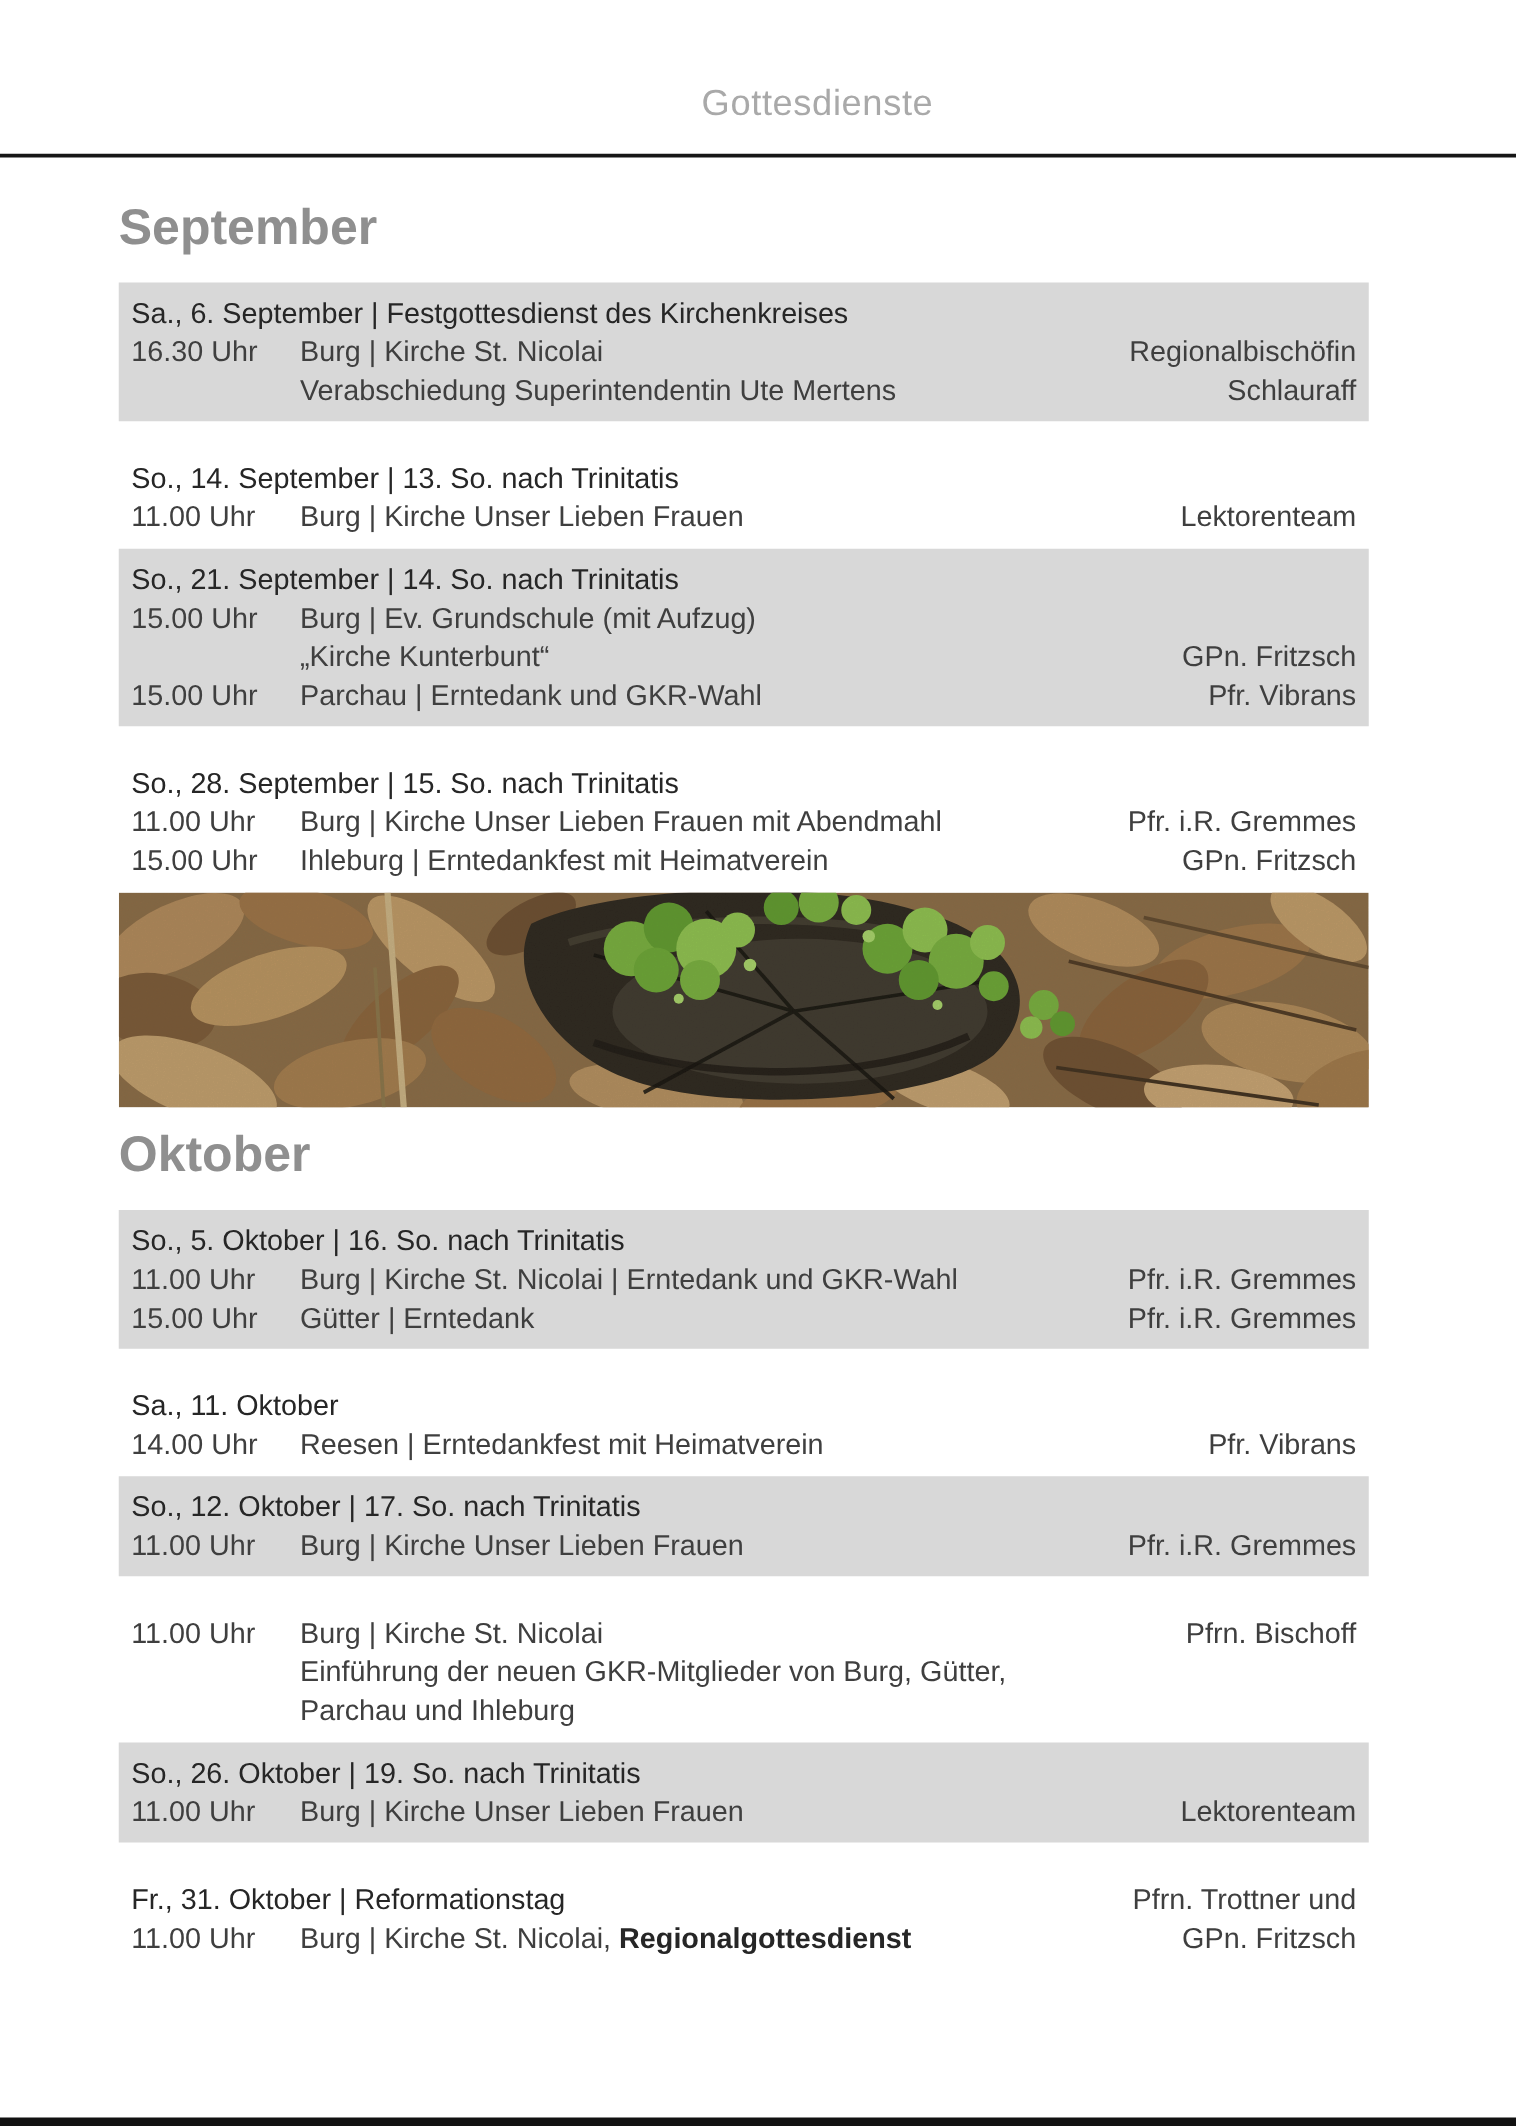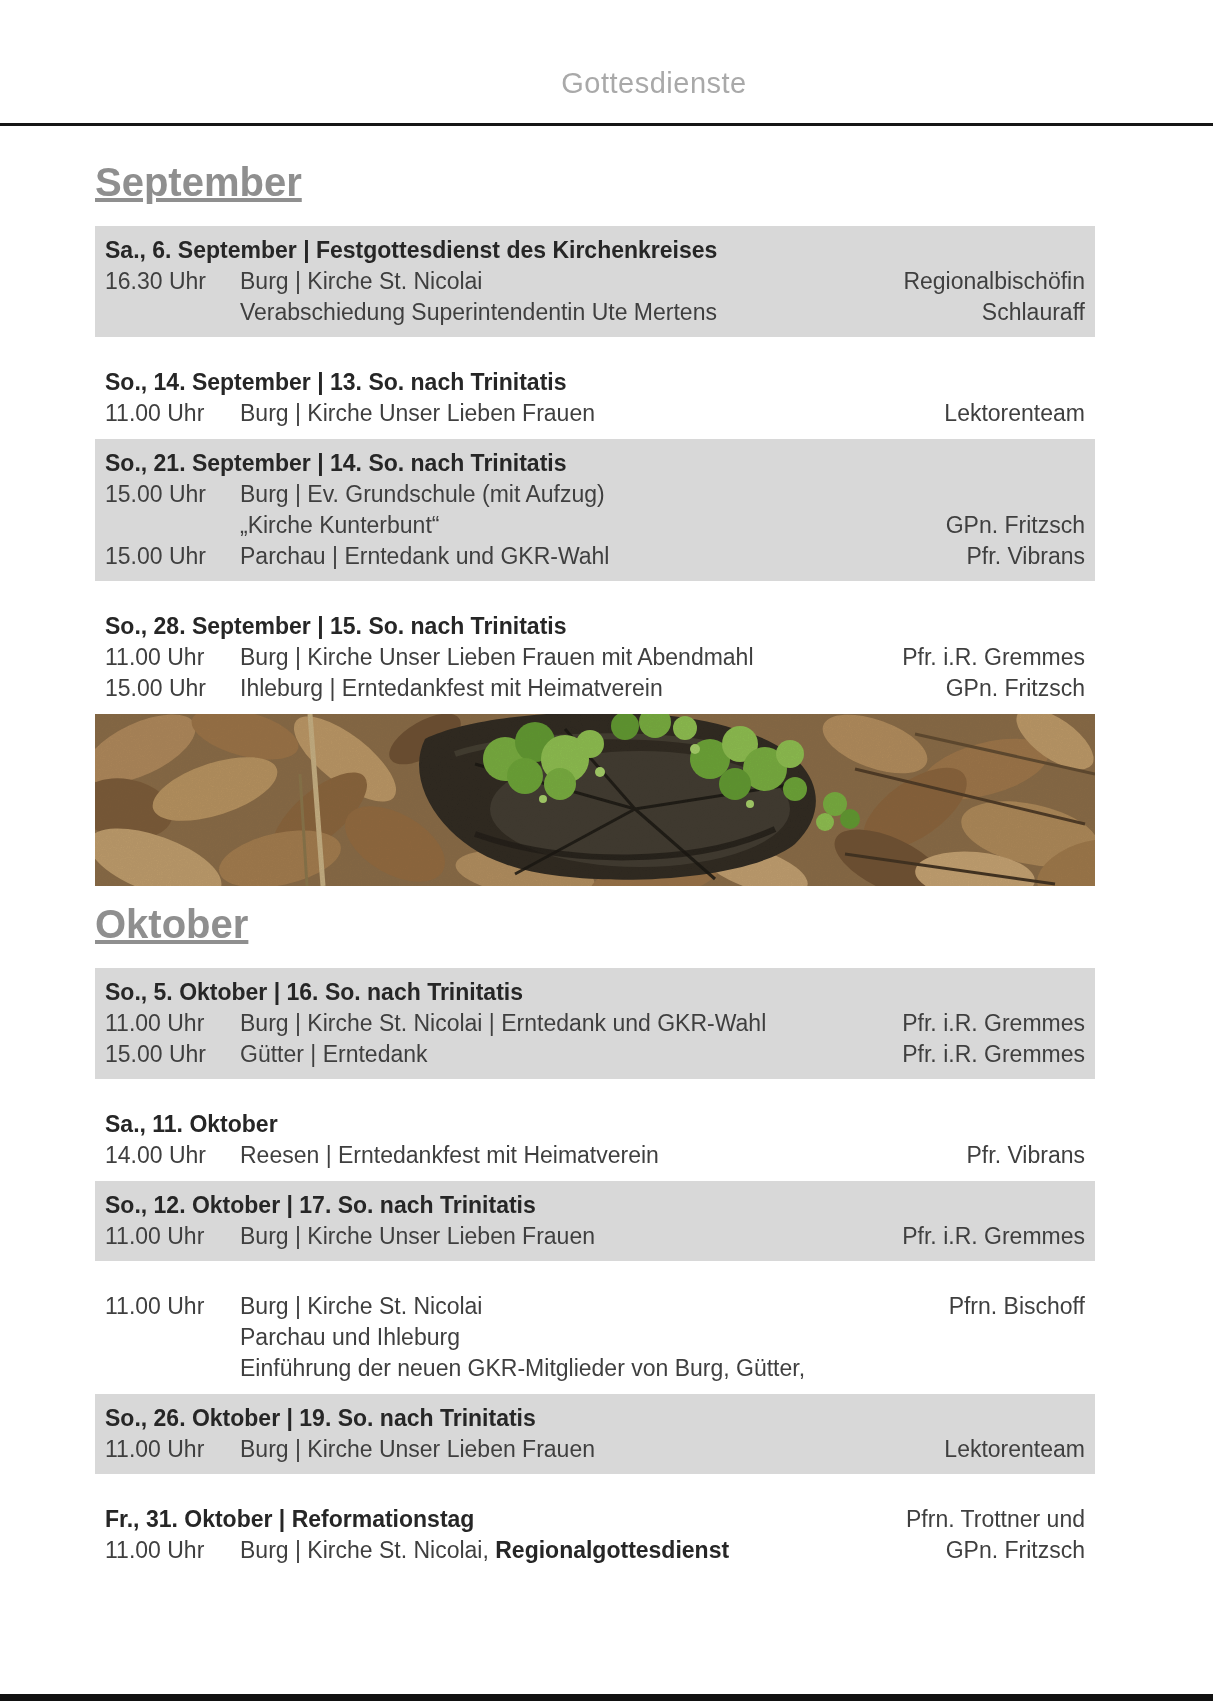--- a/index.html
+++ b/index.html
@@ -16,32 +16,32 @@
     letter-spacing:0.5px;
     text-align:center;
   }
   .top-rule{
     margin-top:22px;height:3px;width:100%;
     background:#161616;border:0;
   }
   .content{margin-left:95px;width:1000px;}
   .month-title{
     font-size:40px;line-height:48px;font-weight:bold;
-    color:#8f8f8f;margin:32px 0 20px 0;text-decoration:underline;
+    color:#8f8f8f;margin:32px 0 20px 0;
   }
   #month-1 .month-title{margin-top:14px;}
   .event-block{
     padding:0 10px;margin-bottom:10px;
     font-size:23px;line-height:31px;
   }
   .event-block.shaded{
     background:#d8d8d8;padding:9px 10px;margin-bottom:30px;
   }
   .block-header-row{display:flex;justify-content:space-between;align-items:flex-start;}
-  .block-header{font-weight:bold;color:#262626;}
+  .block-header{font-weight:normal;color:#262626;}
   .block-header-right{color:#3f3f3f;white-space:nowrap;text-align:right;}
   .event-row{display:flex;}
   .cell.time{width:135px;flex:none;}
   .cell.desc{flex:1 1 auto;}
   .cell.who{flex:none;white-space:nowrap;margin-left:12px;}
   .desc-bold{font-weight:bold;color:#262626;}
   .photo-wrap{height:172px;margin:8px 0 0 0;overflow:hidden;}
   .photo-wrap svg{display:block;width:100%;height:100%;}
   .bottom-bar{
     position:absolute;left:0;bottom:0;width:100%;height:7px;background:#111111;
@@ -278,29 +278,29 @@
   <div class="event-block">
     <div class="rows">
   <div class="event-row">
     <div class="cell time">11.00 Uhr</div>
     <div class="cell desc"><span class="desc-text">Burg | Kirche St. Nicolai</span><span class="desc-bold"></span></div>
     <div class="cell who">Pfrn. Bischoff</div>
   </div>
 
   <div class="event-row">
     <div class="cell time"></div>
+    <div class="cell desc"><span class="desc-text">Einführung der neuen GKR-Mitglieder von Burg, Gütter,</span><span class="desc-bold"></span></div>
+    <div class="cell who"></div>
+  </div>
+
+  <div class="event-row">
+    <div class="cell time"></div>
     <div class="cell desc"><span class="desc-text">Parchau und Ihleburg</span><span class="desc-bold"></span></div>
     <div class="cell who"></div>
   </div>
-
-  <div class="event-row">
-    <div class="cell time"></div>
-    <div class="cell desc"><span class="desc-text">Einführung der neuen GKR-Mitglieder von Burg, Gütter,</span><span class="desc-bold"></span></div>
-    <div class="cell who"></div>
-  </div>
 </div>
   </div>
 
   <div class="event-block shaded">
     <div class="block-header-row">
       <div class="block-header">So., 26. Oktober | 19. So. nach Trinitatis</div>
       <div class="block-header-right"></div>
     </div>
     <div class="rows">
   <div class="event-row">

